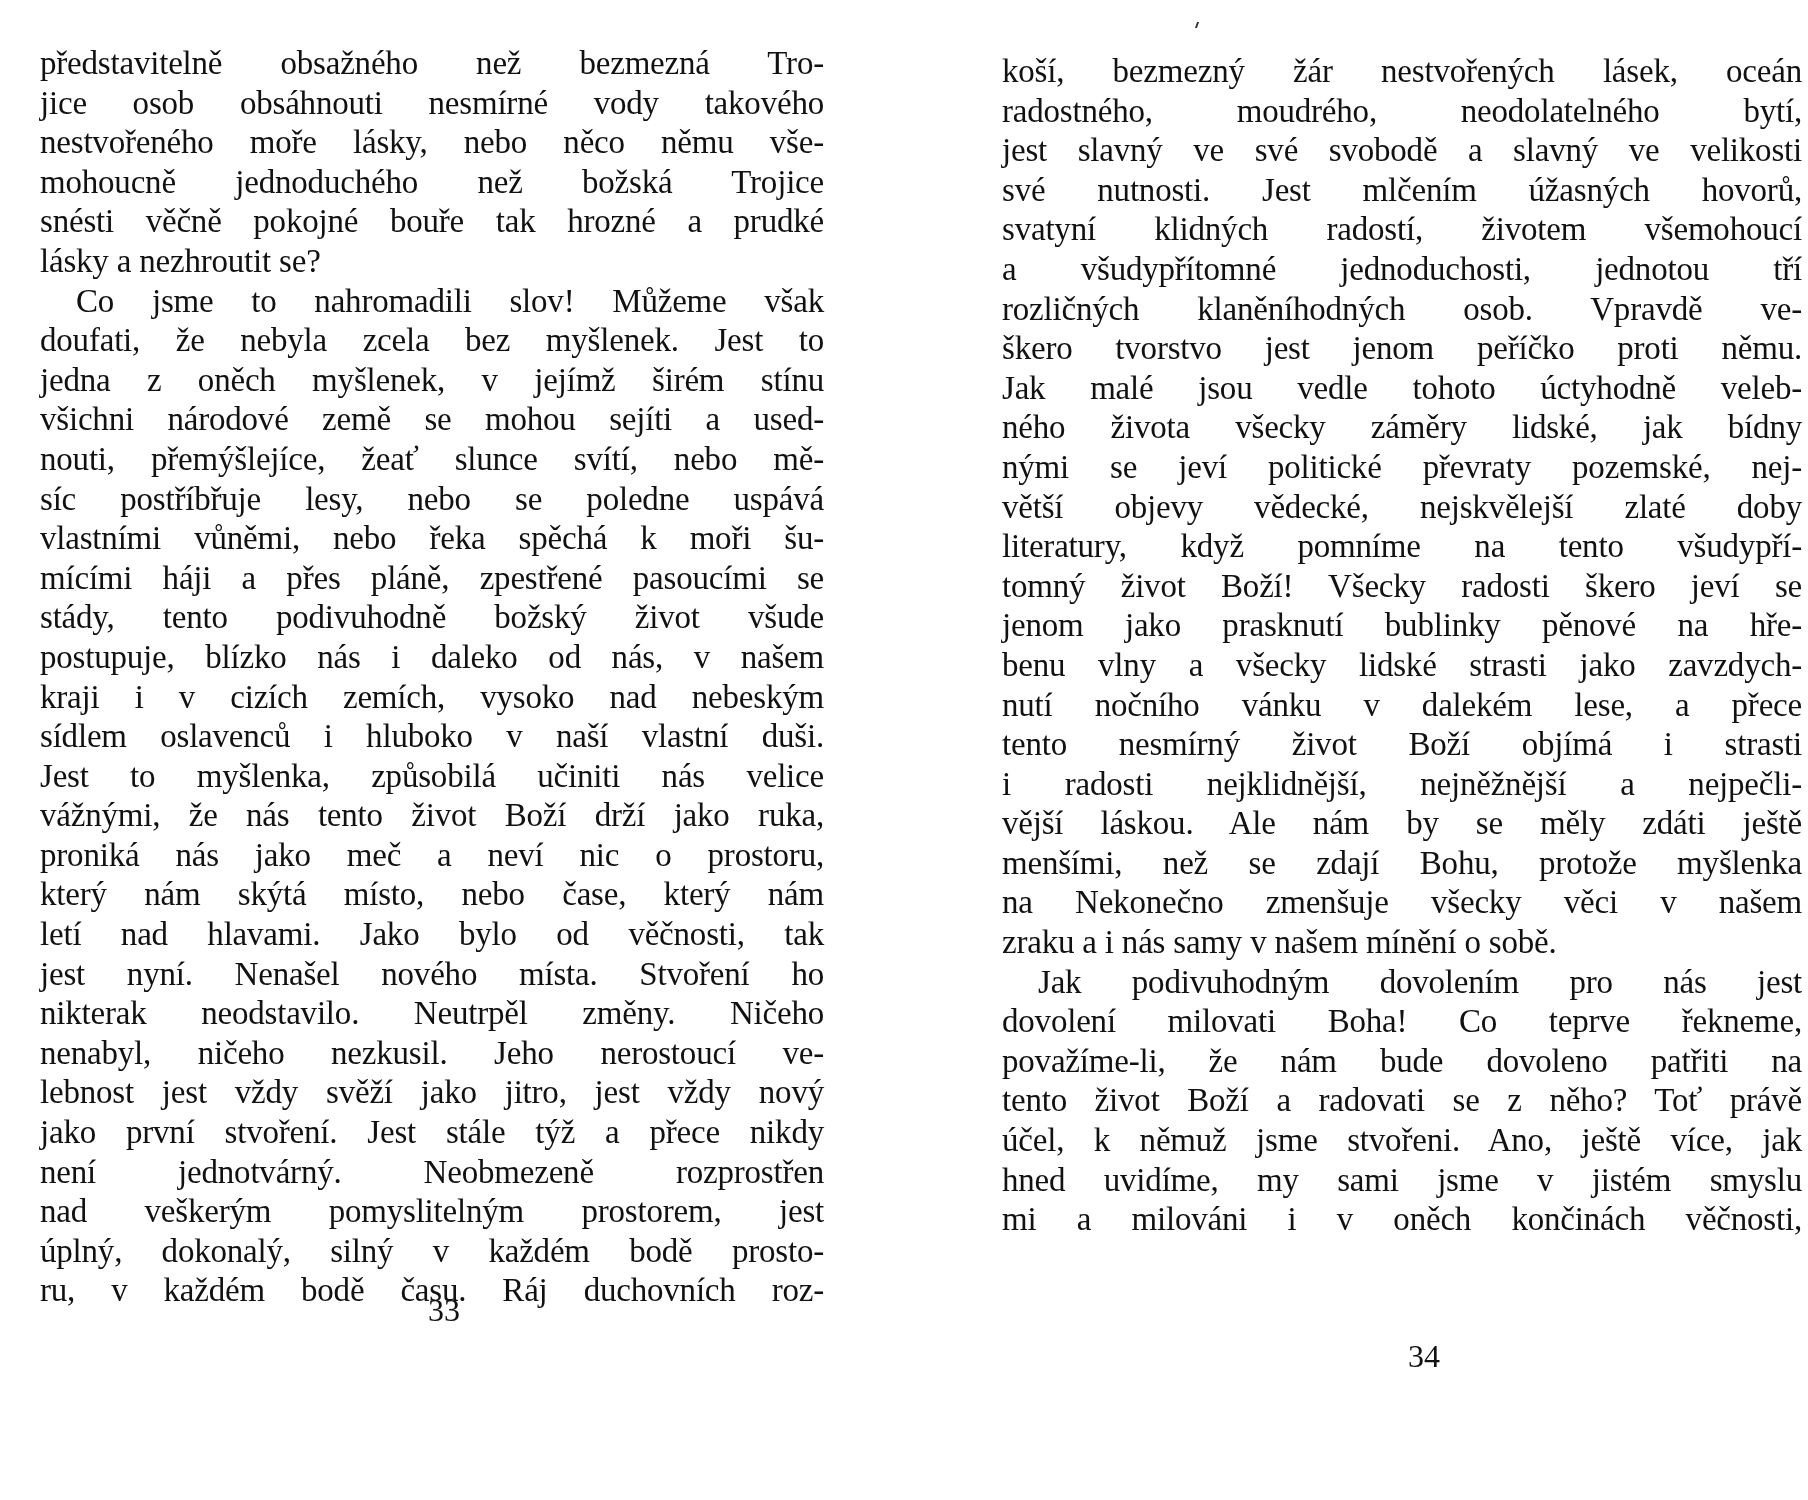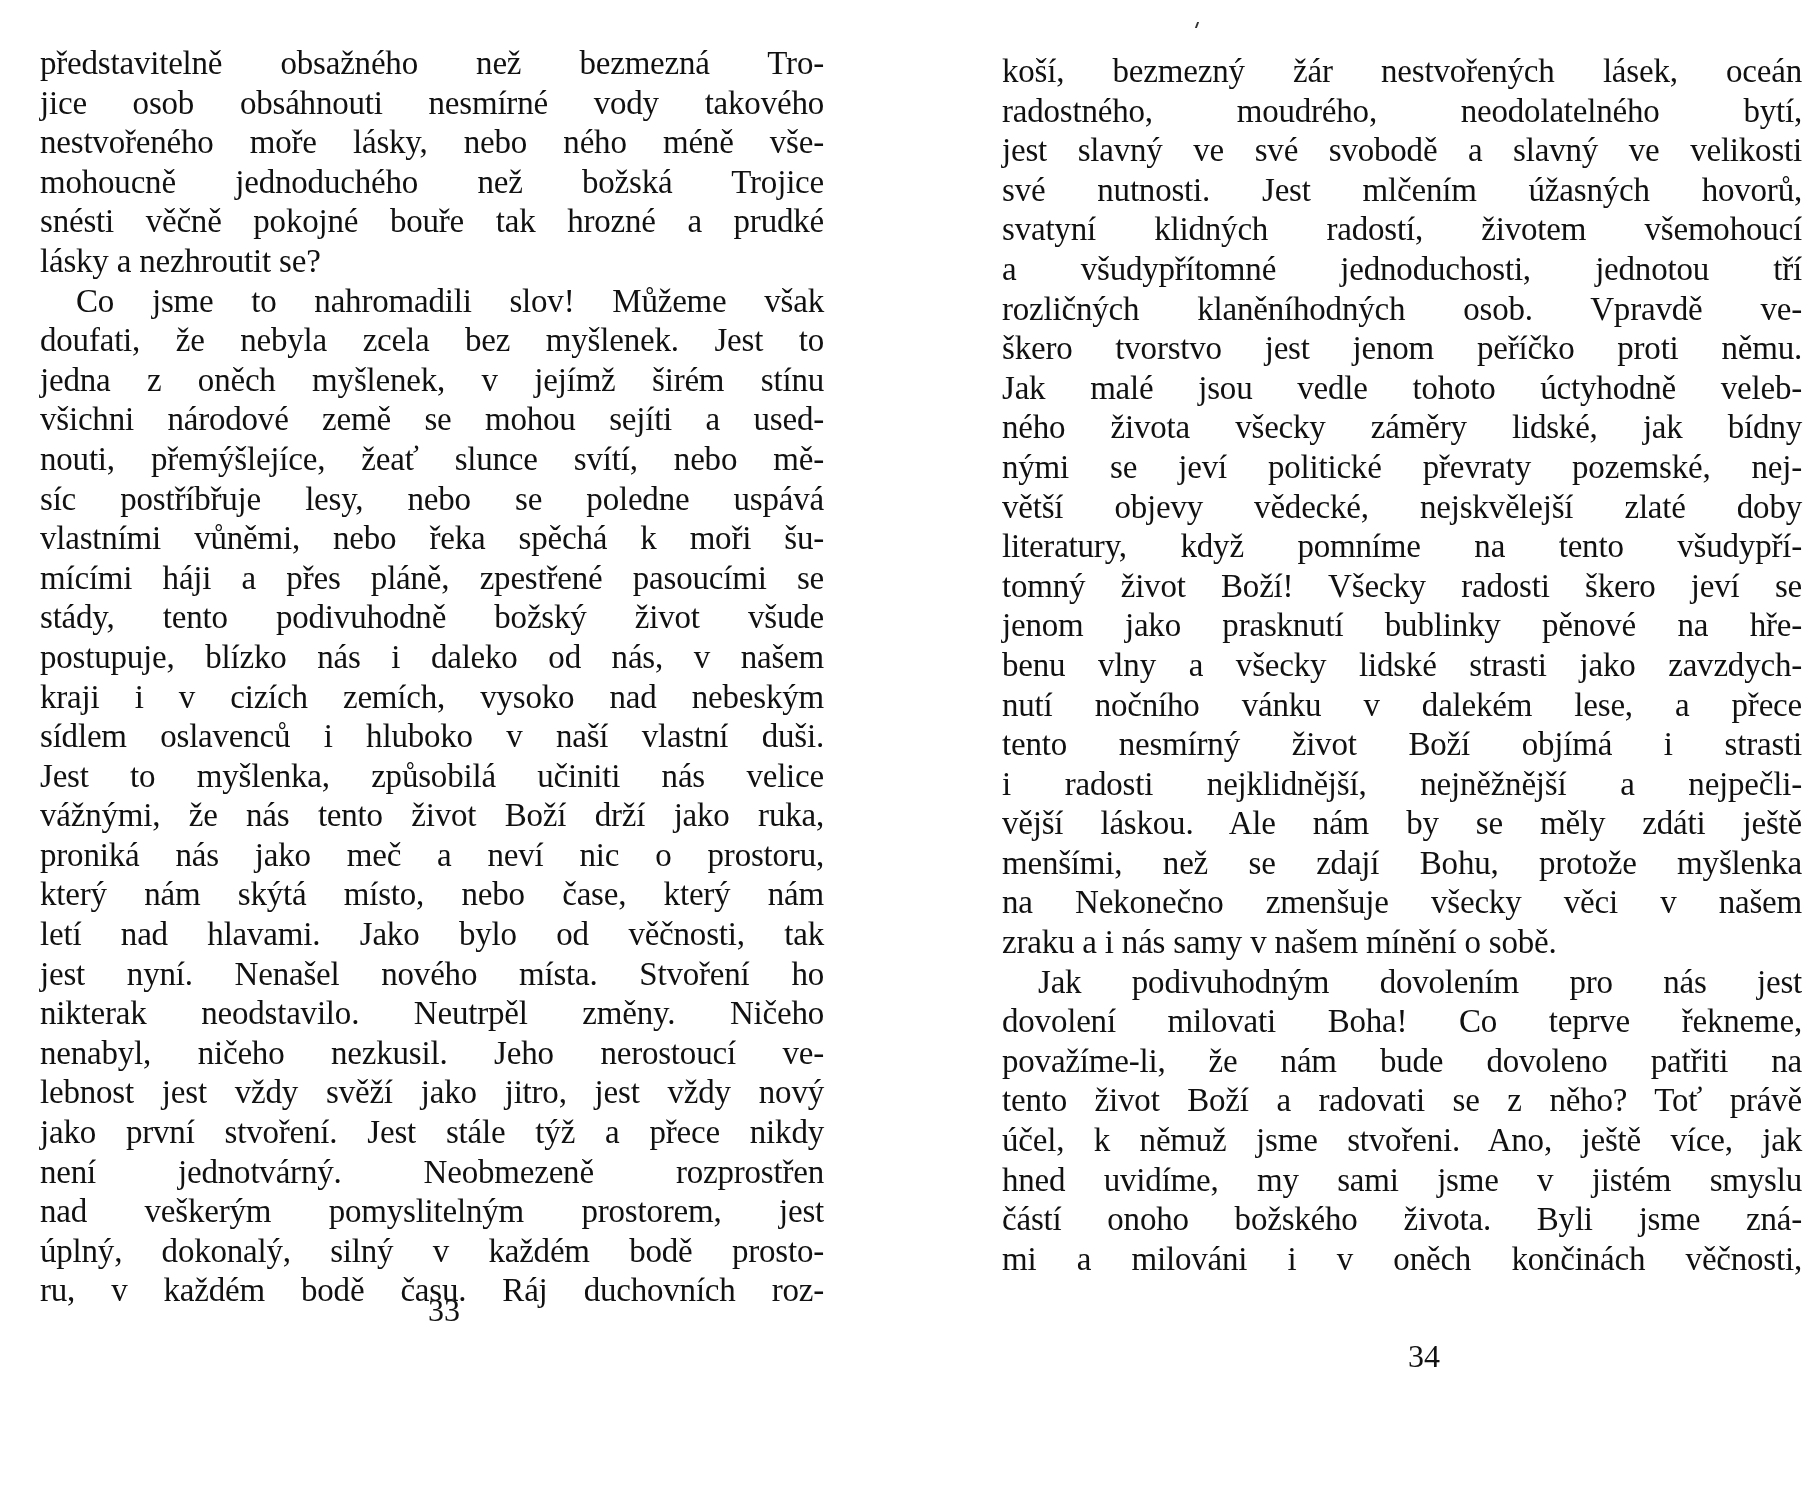--- a/index.html
+++ b/index.html
@@ -41,21 +41,21 @@
 </style>
 </head>
 <body>
 
 <div class="stray-mark"></div>
 
 <section class="page page-left">
   <div class="lines">
     <span class="line">představitelně obsažného než bezmezná Tro-</span>
     <span class="line">jice osob obsáhnouti nesmírné vody takového</span>
-    <span class="line">nestvořeného moře lásky, nebo ného méně vše-</span>
+    <span class="line">nestvořeného moře lásky, nebo něco němu vše-</span>
     <span class="line">mohoucně jednoduchého než božská Trojice</span>
     <span class="line">snésti věčně pokojné bouře tak hrozné a prudké</span>
     <span class="line last">lásky a nezhroutit se?</span>
     <span class="line indent">Co jsme to nahromadili slov! Můžeme však</span>
     <span class="line">doufati, že nebyla zcela bez myšlenek. Jest to</span>
     <span class="line">jedna z oněch myšlenek, v jejímž širém stínu</span>
     <span class="line">všichni národové země se mohou sejíti a used-</span>
     <span class="line">nouti, přemýšlejíce, žeať slunce svítí, nebo mě-</span>
     <span class="line">síc postříbřuje lesy, nebo se poledne uspává</span>
     <span class="line">vlastními vůněmi, nebo řeka spěchá k moři šu-</span>
@@ -106,17 +106,16 @@
     <span class="line">vější láskou. Ale nám by se měly zdáti ještě</span>
     <span class="line">menšími, než se zdají Bohu, protože myšlenka</span>
     <span class="line">na Nekonečno zmenšuje všecky věci v našem</span>
     <span class="line last">zraku a i nás samy v našem mínění o sobě.</span>
     <span class="line indent">Jak podivuhodným dovolením pro nás jest</span>
     <span class="line">dovolení milovati Boha! Co teprve řekneme,</span>
     <span class="line">považíme-li, že nám bude dovoleno patřiti na</span>
     <span class="line">tento život Boží a radovati se z něho? Toť právě</span>
     <span class="line">účel, k němuž jsme stvořeni. Ano, ještě více, jak</span>
     <span class="line">hned uvidíme, my sami jsme v jistém smyslu</span>
-    <span class="line">částí onoho božského života. Byli jsme zná-</span>
     <span class="line">mi a milováni i v oněch končinách věčnosti,</span>
   </div>
   <div class="page-num">34</div>
 </section>
 
 </body></html>

